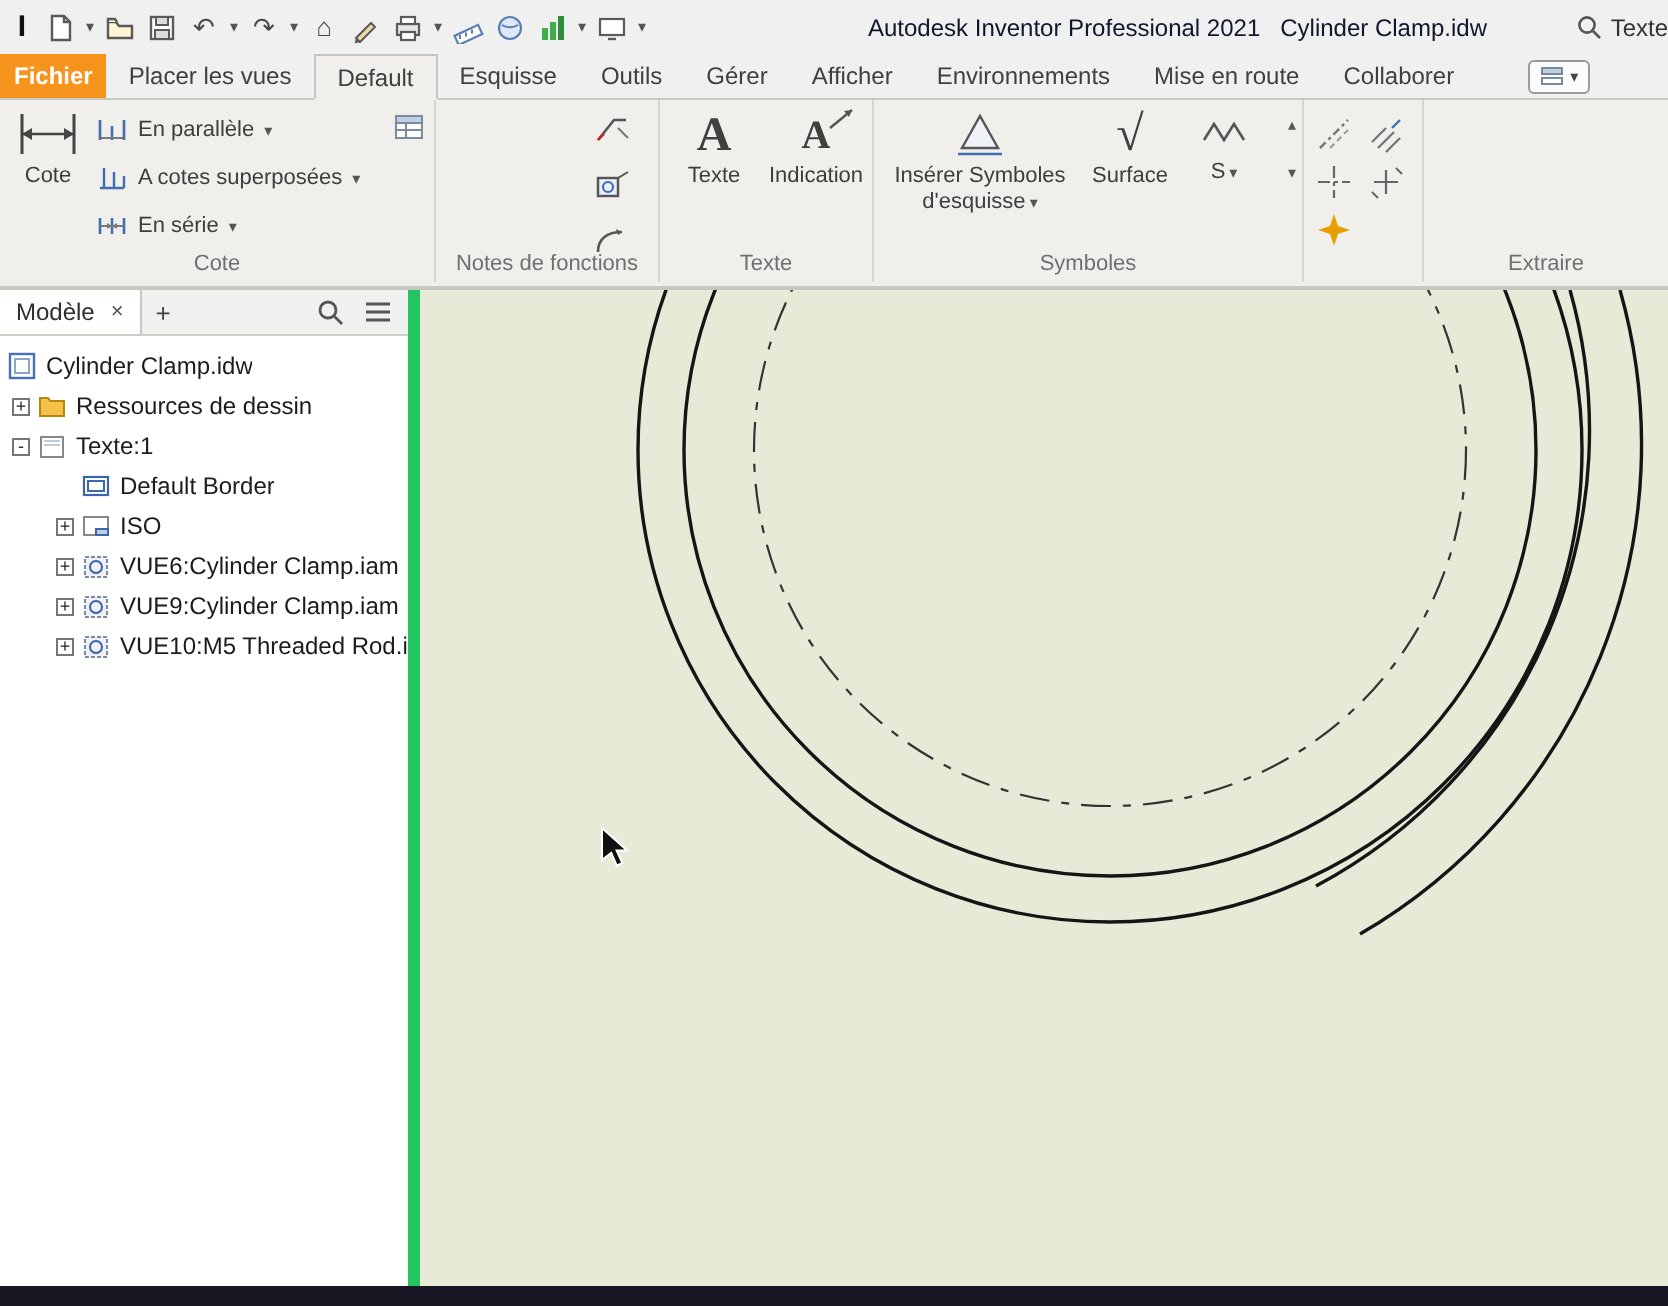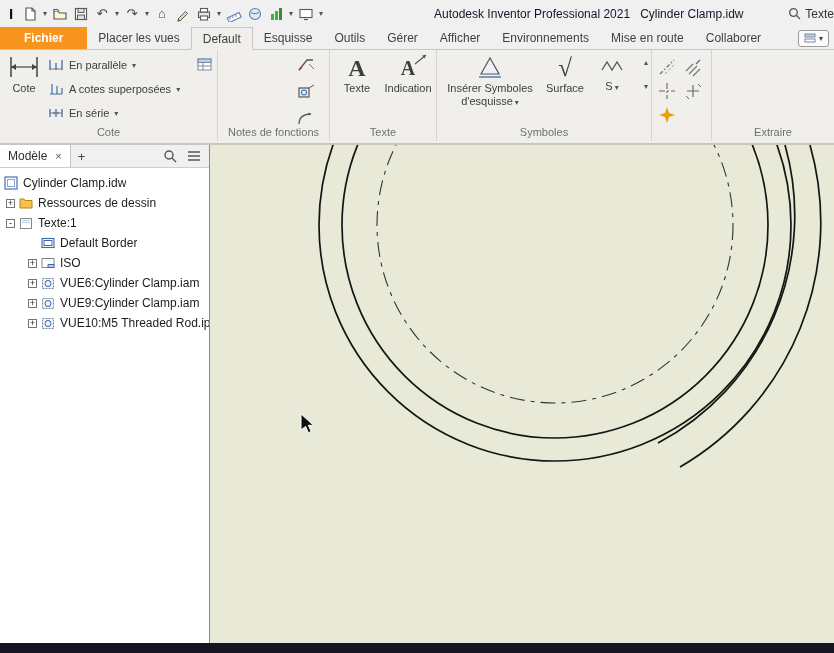--- a/index.html
+++ b/index.html
@@ -11,21 +11,21 @@
   .qat-icon{width:20px;height:20px;display:flex;align-items:center;justify-content:center;color:#4a4a4a;font-size:13px;flex:none}
   .qat-caret{width:8px;font-size:8px;color:#555;display:flex;align-items:center;justify-content:center;flex:none}
   .app-logo{font-weight:bold;font-size:15px;color:#111;width:16px;text-align:center}
   .title-text{position:absolute;left:434px;top:0;height:27px;display:flex;align-items:center;font-size:12px;color:#0f172a;white-space:nowrap;pointer-events:none}
   .title-text .doc{margin-left:10px}
   .search-box{position:absolute;right:0;top:0;height:27px;display:flex;align-items:center;gap:4px;font-size:12px;color:#333;padding-right:0}
 
   
   .tabrow{position:absolute;top:27px;left:0;right:0;height:23px;background:#f0f0f0;border-bottom:1px solid #c9c6c1;display:flex;align-items:stretch;font-size:12px;color:#3f3f3f}
   .tab{padding:0 11px;display:flex;align-items:center;cursor:default;white-space:nowrap}
-  .tab.fichier{background:#f7941e;color:#fff;font-weight:bold;padding:0 24px}
+  .tab.fichier{background:#f7941e;color:#fff;font-weight:bold;padding:0 7px}
   .tab.active{background:#f1efec;border:1px solid #c9c6c1;border-bottom:1px solid #f1efec;margin-bottom:-1px}
   .ribbon-pill{margin-left:26px;align-self:center;height:17px;border:1px solid #9a9a9a;border-radius:3px;display:flex;align-items:center;gap:3px;padding:0 5px;background:#fbfbfb}
   .ribbon-pill .caret{font-size:8px;color:#444}
 
   
   .ribbon{position:absolute;top:50px;left:0;right:0;height:95px;background:#f1efec;border-bottom:2px solid #c9c6c1}
   .panel{position:absolute;top:0;bottom:2px;border-right:1px solid #d8d5d0}
   .panel-label{position:absolute;bottom:3px;left:0;right:0;text-align:center;font-size:11px;color:#6f6f6f;white-space:nowrap}
   .bigbtn{position:absolute;display:flex;flex-direction:column;align-items:center;text-align:center;font-size:11px;color:#3d3d3d;line-height:13px;cursor:default}
   .bigbtn .glyph{font-size:24px;font-weight:bold;color:#3f3f3f;line-height:28px;font-family:"Liberation Serif","DejaVu Serif",serif}
@@ -34,21 +34,21 @@
   .menu-row{display:flex;align-items:center;height:24px;width:166px;font-size:11px;color:#3d3d3d;gap:5px}
   .menu-row .caret{font-size:8px;color:#555}
   .corner-icon{position:absolute;right:5px;top:7px}
   .small-col{position:absolute;display:flex;flex-direction:column;gap:5px}
   .mini-arrows{position:absolute;right:3px;top:9px;display:flex;flex-direction:column;gap:16px;font-size:8px;color:#555;line-height:8px}
   .marks-grid{position:absolute;left:0;top:0;right:0;bottom:16px}
   .mark-icon{position:absolute;width:22px;height:22px;display:flex;align-items:center;justify-content:center}
   .inline-caret{font-size:8px;color:#555;margin-left:2px}
 
   
-  .browser{position:absolute;top:145px;left:0;width:210px;bottom:10px;background:#fff;border-right:1px solid #22c55e}
+  .browser{position:absolute;top:145px;left:0;width:210px;bottom:10px;background:#fff;border-right:6px solid #22c55e}
   .browser-tabs{height:23px;background:#f0f0f0;border-bottom:1px solid #d0cdc8;display:flex;align-items:center;font-size:12px;color:#2f2f2f}
   .btab{height:100%;background:#fff;border-right:1px solid #c9c6c1;display:flex;align-items:center;gap:8px;padding:0 8px}
   .btab .close{font-size:11px;color:#555}
   .btab-add{padding:0 7px;font-size:13px;color:#444}
   .browser-tools{margin-left:auto;display:flex;align-items:center;gap:10px;padding-right:8px}
   .tree{padding-top:5px;font-size:12px;color:#1c1c1c}
   .tree-row{display:flex;align-items:center;height:20px;white-space:nowrap}
   .exp{width:9px;height:9px;border:1px solid #767676;background:#fff;font-size:9px;line-height:7px;text-align:center;margin-right:4px;flex:none;color:#222}
   .exp-spacer{width:13px;flex:none}
   .tree-icon{margin-right:5px;flex:none;display:flex}

